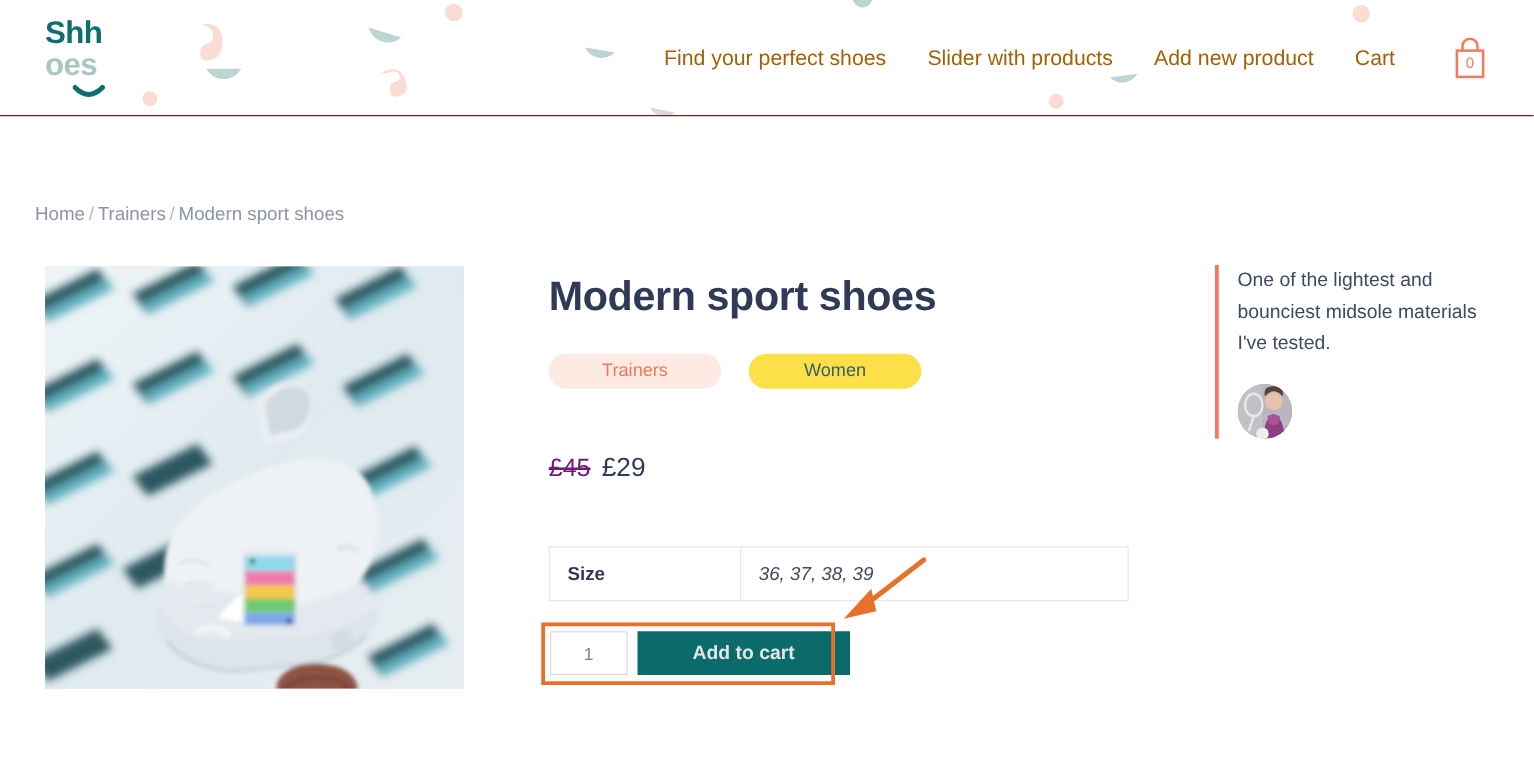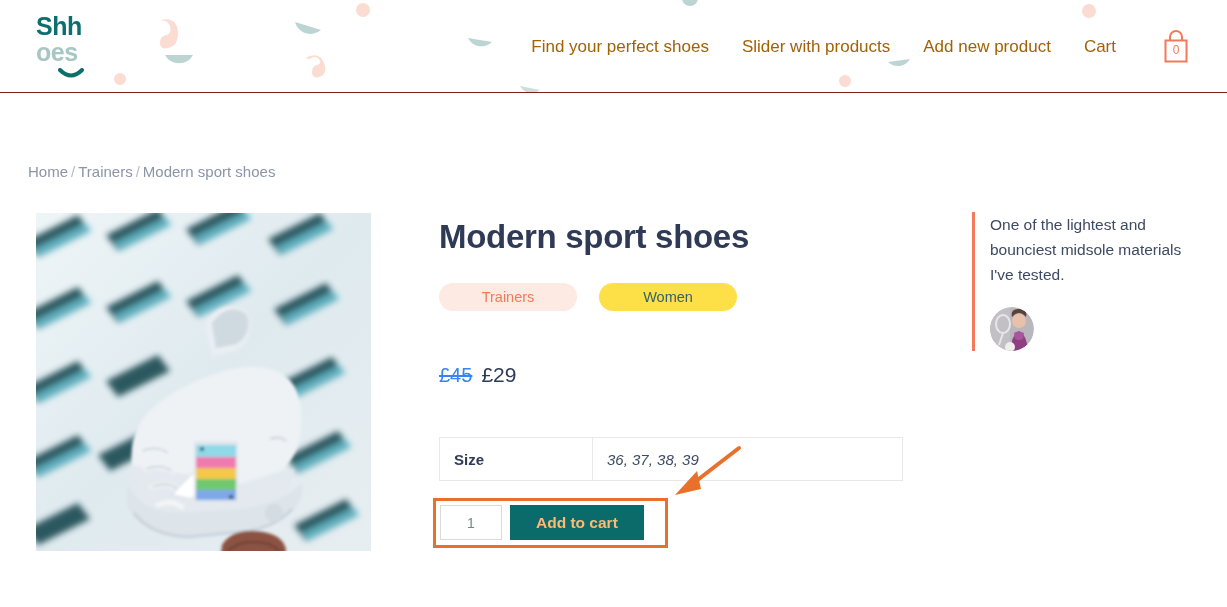--- a/index.html
+++ b/index.html
@@ -98,21 +98,21 @@
     font-size: 14.5px; cursor: pointer;
   }
   .tag-trainers { background: #fdeae2; color: #f4795b; }
   .tag-women { background: #fde047; color: #34606b; }
 
   .price-row {
     position: absolute;
     left: 439px; top: 363px;
     display: flex; align-items: baseline; gap: 9px;
   }
-  .price-old { font-size: 20px; color: #3b82f6; text-decoration: line-through; }
+  .price-old { font-size: 20px; color: #701a75; text-decoration: line-through; }
   .price-new { font-size: 21px; font-weight: normal; color: #2f3a56; }
 
   
   .attr-table {
     position: absolute;
     left: 439px; top: 437px;
     width: 464px;
     border-collapse: collapse;
   }
   .attr-table th, .attr-table td {
@@ -131,24 +131,24 @@
   }
   .qty-input {
     width: 62px; height: 35px;
     border: 1px solid #dadada;
     background: #fff;
     font-size: 14px; color: #7a828f;
     text-align: center;
     font-family: "Liberation Sans", sans-serif;
   }
   .add-btn {
-    height: 35px; padding: 0 26px;
+    height: 35px; padding: 0 44px;
     border: none;
     background: #0b6b6b;
-    color: #fdba74;
+    color: #e5e5e5;
     font-size: 15.5px; font-weight: bold;
     cursor: pointer;
     font-family: "Liberation Sans", sans-serif;
   }
 
   
   .testimonial {
     position: absolute;
     left: 972px; top: 212px;
     width: 215px;

